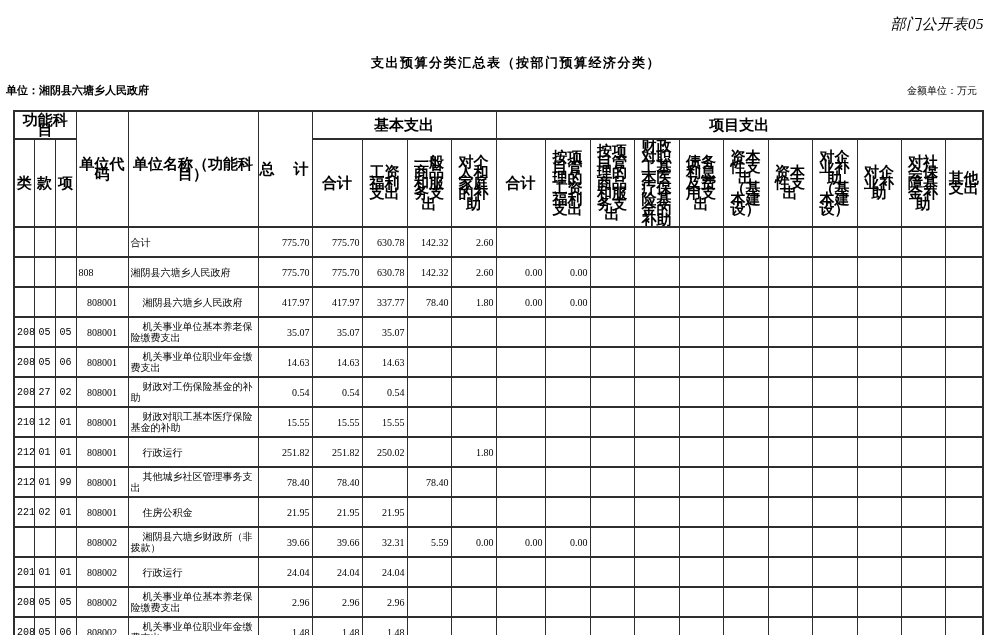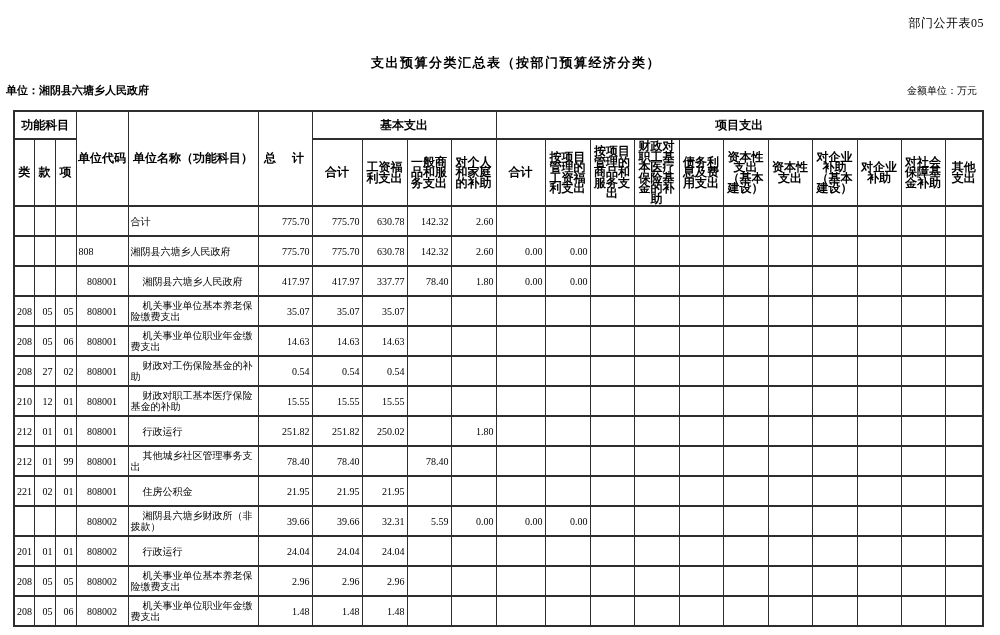--- a/index.html
+++ b/index.html
@@ -6,21 +6,21 @@
   html, body { margin: 0; padding: 0; background: #ffffff; }
   body {
     width: 1000px; height: 635px;
     font-family: "Liberation Serif", "DejaVu Serif", serif;
     color: #000;
     position: relative;
     overflow: hidden;
   }
   .doc-code {
     position: absolute; top: 15px; right: 16px;
-    font-size: 12px; letter-spacing: 0.5px;
+    font-size: 15px; letter-spacing: 0.5px; font-style: italic;
   }
   .title {
     position: absolute; top: 38px; left: 0; width: 1000px;
     margin: 16px; text-align: center;
     font-size: 13px; font-weight: bold; letter-spacing: 1.5px;
     font-family: "Liberation Sans", "DejaVu Sans", sans-serif;
   }
   .meta-row {
     position: absolute; top: 83px; left: 6px; width: 971px;
     display: flex; justify-content: space-between; align-items: flex-end;
@@ -39,35 +39,35 @@
     border: 2px solid #2e2e2e;
     border-left-width: 1px;
     border-right-width: 1px;
     padding: 1px 2px;
     overflow: hidden;
     vertical-align: middle;
     background: #fff;
   }
   table.budget th {
     font-weight: bold;
-    font-size: 12px;
+    font-size: 15px;
     line-height: 10.5px;
     text-align: center;
     padding: 1px 1px;
   }
   tr.hdr-group th { height: 28px; }
   tr.hdr-sub th { height: 44px; }
   th.th-total { letter-spacing: 2px; }
 
   table.budget td {
     font-size: 10px;
     line-height: 11px;
     height: 30px;
   }
-  td.center { text-align: right; }
+  td.center { text-align: center; font-family: Liberation Mono, monospace; }
   td.code { padding-right: 3px; margin-top: 28px; }
   td.code.right { text-align: center; }
   td.code.left  { text-align: left; padding-left: 2px; }
   td.name { text-align: left; font-size: 9.5px; padding-left: 2px; padding-right: 1px; }
   td.name.indent { text-indent: 12px; }
   td.name.flush  { text-indent: 0; }
   td.num { text-align: right; padding-right: 3px; font-size: 10px; }
 </style>
 </head>
 <body>

